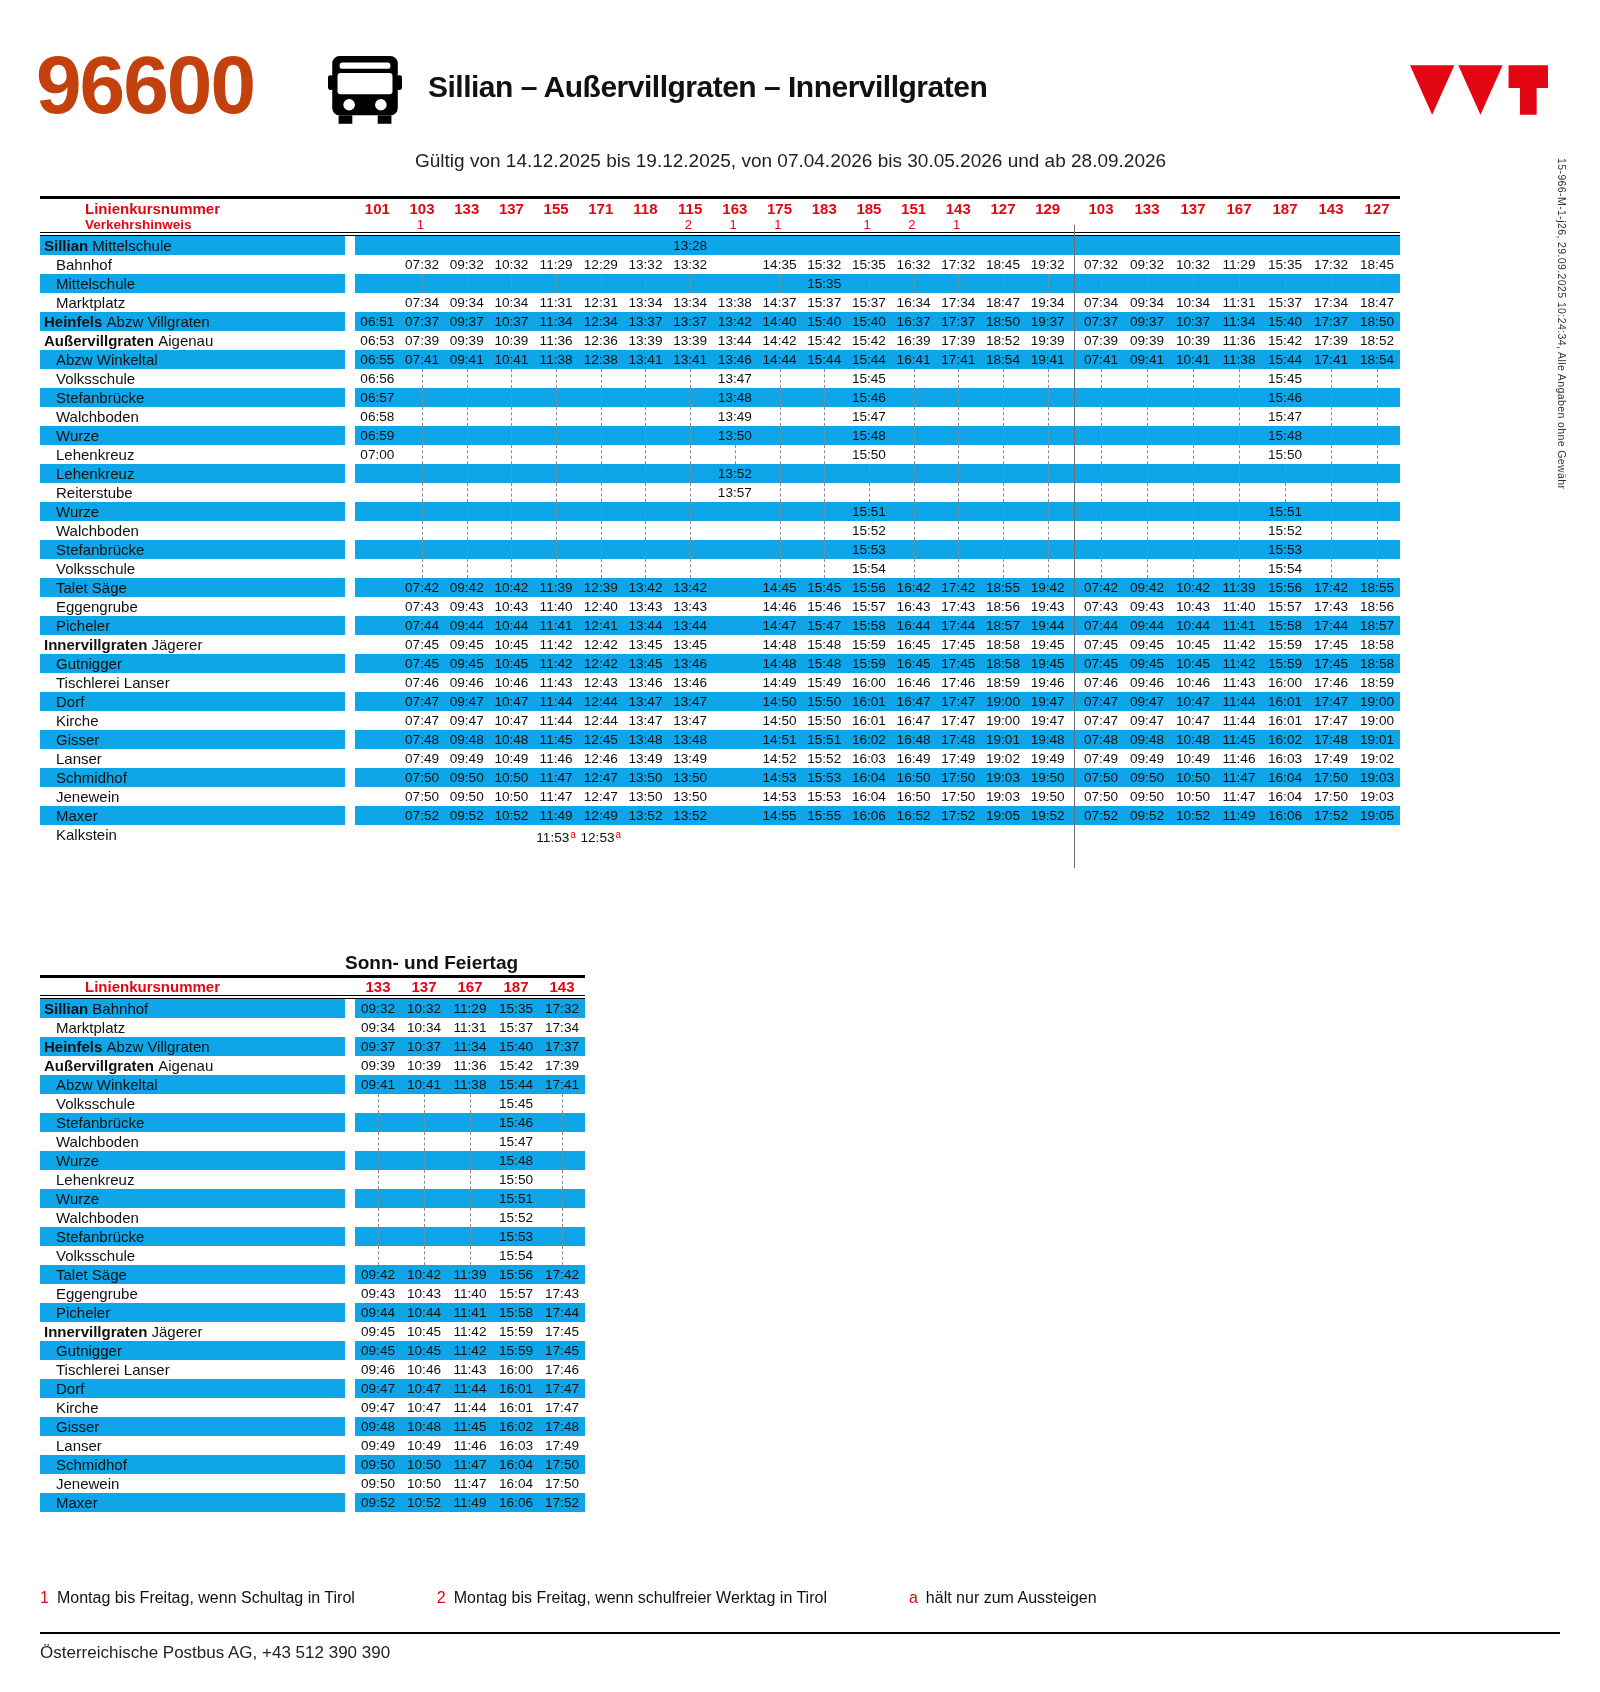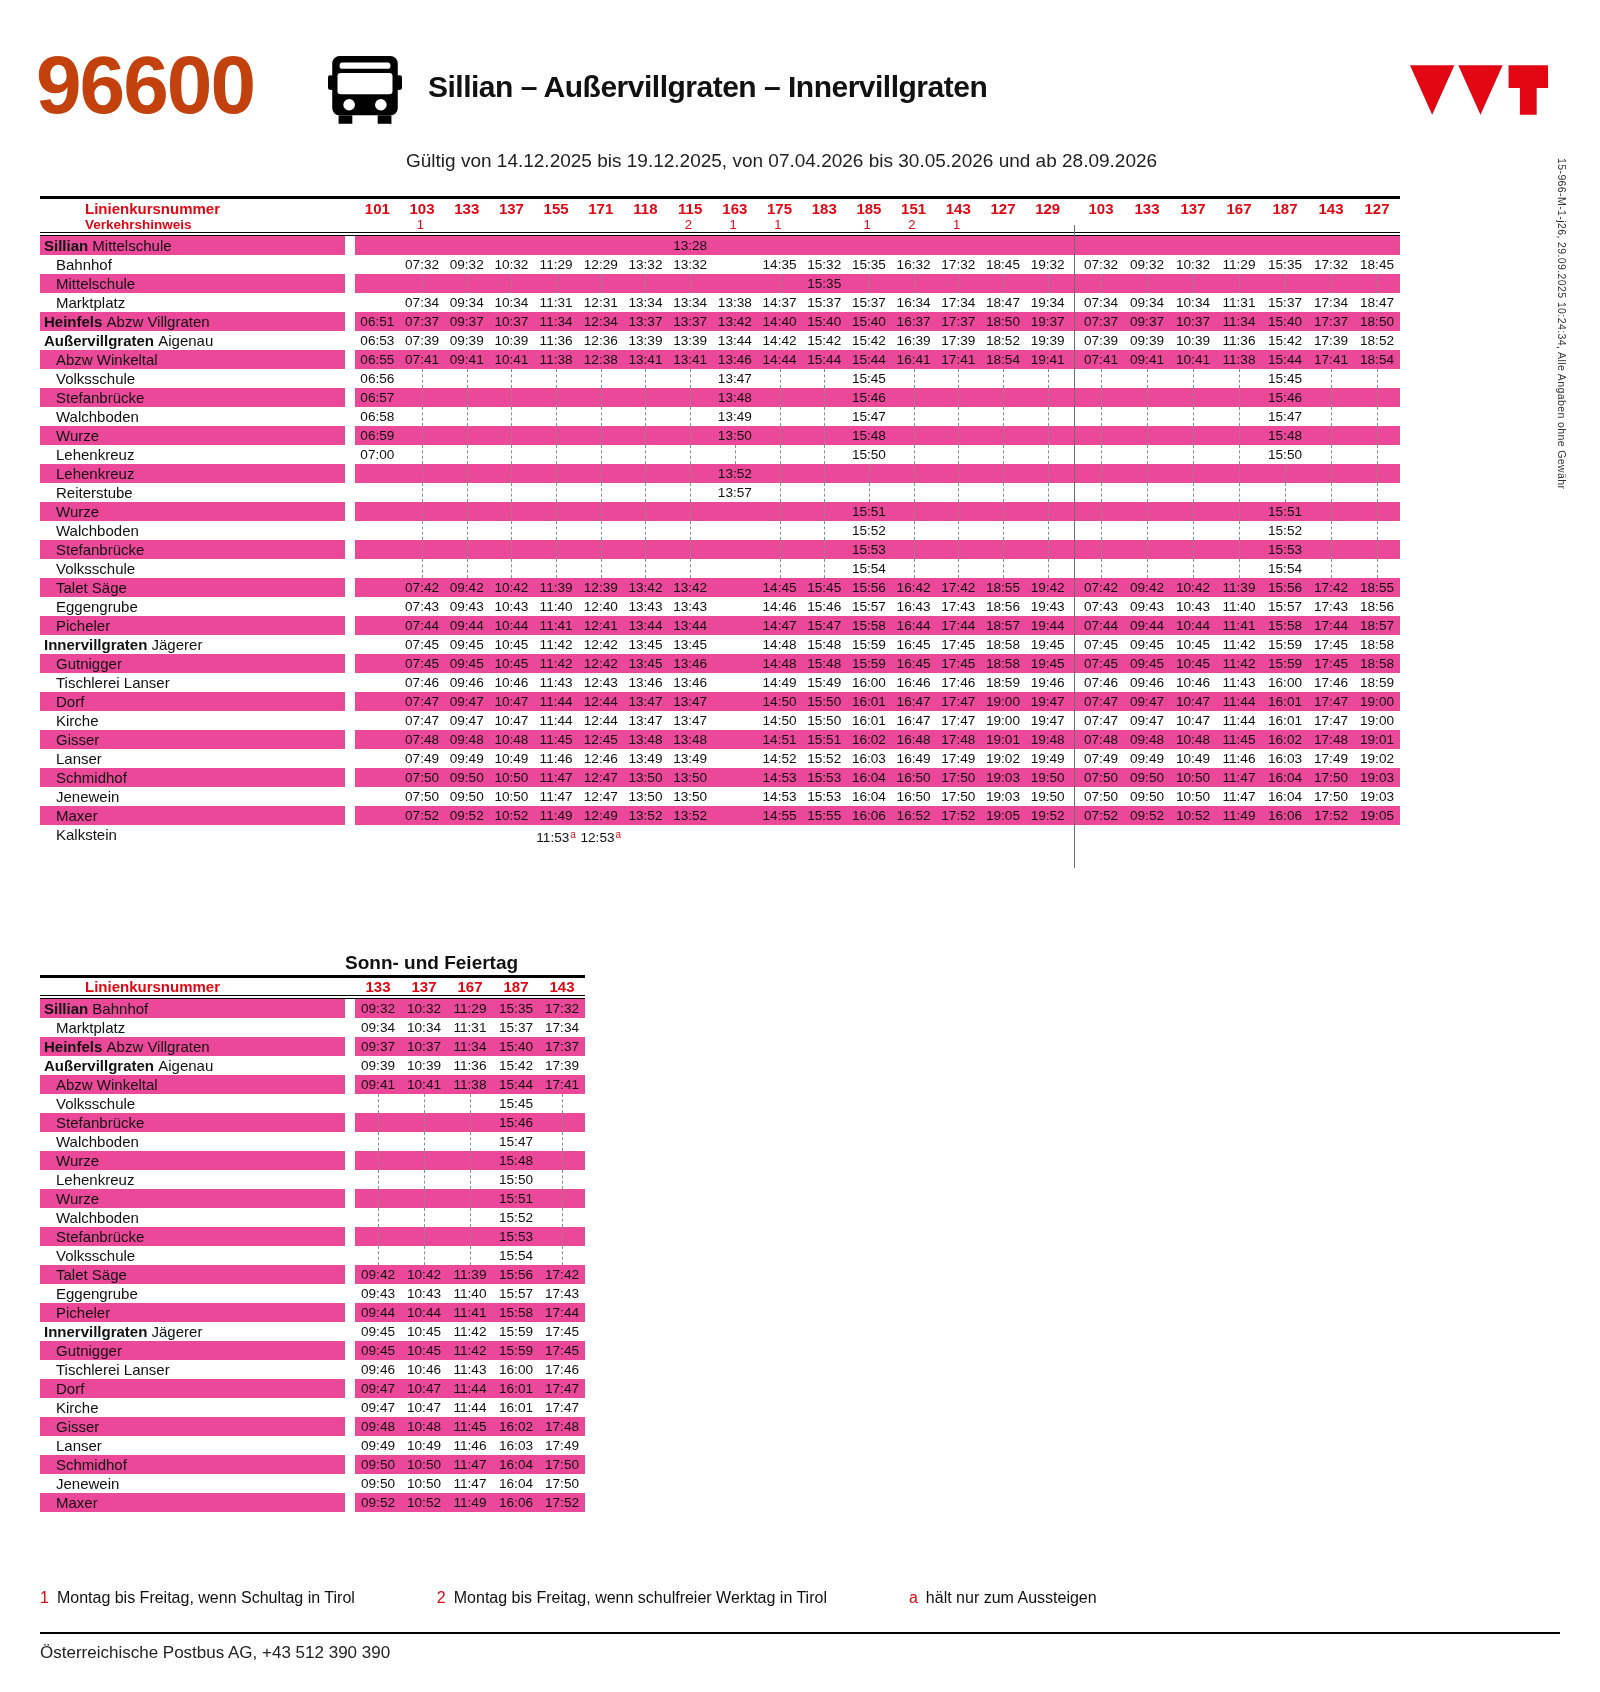--- a/index.html
+++ b/index.html
@@ -6,35 +6,35 @@
   body{
     width:1600px;height:1692px;position:relative;background:#fff;
     font-family:"Liberation Sans",sans-serif;color:#111;overflow:hidden;
   }
   
   .line-no{position:absolute;left:36px;top:38px;font-size:82px;font-weight:bold;
     color:#c2410c;letter-spacing:-2px;}
   .bus-ico{position:absolute;left:328px;top:56px;width:74px;height:70px;}
   .route-title{position:absolute;left:428px;top:70px;font-size:30px;font-weight:bold;letter-spacing:-0.5px;}
   .vvt-logo{position:absolute;left:1410px;top:60px;width:138px;height:60px;}
-  .validity{position:absolute;left:406px;top:150px;font-size:19px;color:#222;}
+  .validity{position:absolute;left:415px;top:150px;font-size:19px;color:#222;}
   
   .tbl{position:absolute;left:40px;}
   .sec-head{position:relative;height:26px;}
   .sec-head span{position:absolute;bottom:1px;font-size:20px;font-weight:bold;white-space:nowrap;}
   .thickline{height:3px;background:#000;}
   .hrow{display:flex;align-items:center;}
   .hrow.courses{height:18px;}
   .hrow.hints{height:15px;}
   .hlabel{width:305px;color:#e30613;font-weight:bold;font-size:15px;padding-left:2px;box-sizing:border-box;margin-left:43px;}
   .hlabel.thin{font-weight:bold;font-size:13.5px;}
   .dline{height:4px;box-sizing:border-box;border-top:1.4px solid #000;border-bottom:1.4px solid #000;}
   .gap{width:10px;flex:none;}
   .cellsbg{display:flex;flex:none;}
-  .grey .sname,.grey .cellsbg{background:#ec4899;}
+  .grey .sname,.grey .cellsbg{background:#0ea5e9;}
   .trow{display:flex;height:19px;}
   .sname{width:305px;flex:none;font-size:15px;line-height:19px;white-space:nowrap;
     padding-left:4px;box-sizing:border-box;}
   .sname.ind{padding-left:16px;}
   .cells{display:flex;flex:none;}
   .c{width:44.7px;flex:none;text-align:center;font-size:13.6px;line-height:19px;
     position:relative;white-space:nowrap;}
   .c.sc{width:46px;}
   .c.sunc{width:46px;}
   .c.head{color:#e30613;font-weight:bold;font-size:15px;}

